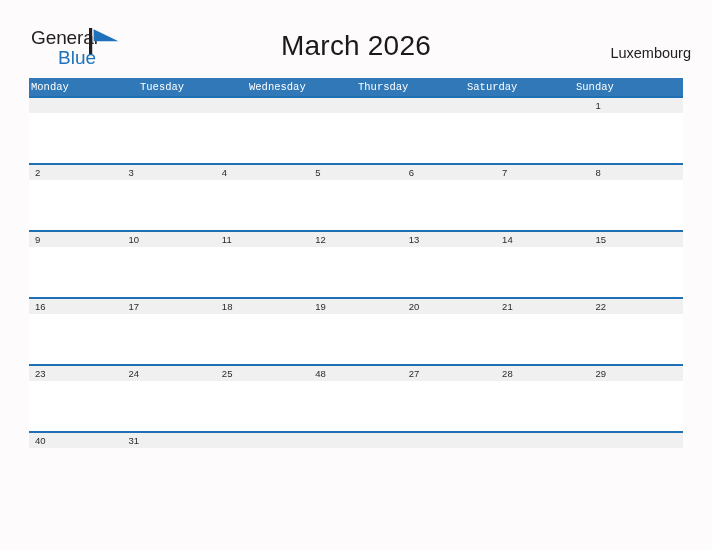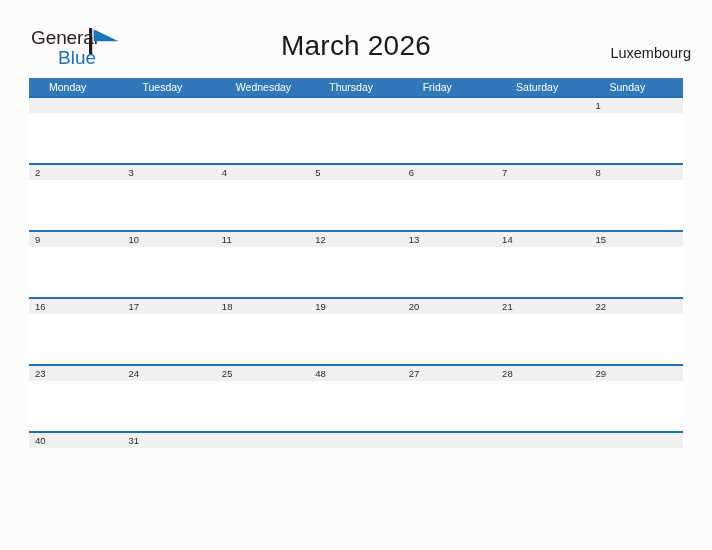--- a/index.html
+++ b/index.html
@@ -107,23 +107,23 @@
     display: flex;
     width: 100%;
     height: 18px;
     background: #3078b7;
   }
   .weekday-cell {
     flex: 1 1 0;
     color: #ffffff;
     font-size: 10.5px;
     line-height: 18px;
-    padding-left: 20px;
-    box-sizing: border-box;
-    font-family: Liberation Sans, sans-serif;
+    padding-left: 2px;
+    box-sizing: border-box;
+    font-family: Liberation Mono, monospace;
     white-space: nowrap;
     overflow: hidden;
   }
 
   .week-row {
     width: 100%;
     height: 67px;
     position: relative;
     border-top: 2px solid #1f6fb5;
     box-sizing: border-box;
@@ -183,21 +183,20 @@
 
   </div>
 
   <div class="calendar">
 
     <div class="weekday-header">
       <div class="weekday-cell">Monday</div>
       <div class="weekday-cell">Tuesday</div>
       <div class="weekday-cell">Wednesday</div>
       <div class="weekday-cell">Thursday</div>
-      <div class="weekday-cell">Friday</div>
       <div class="weekday-cell">Saturday</div>
       <div class="weekday-cell">Sunday</div>
     </div>
 
     <div class="week-row">
       <div class="day-strip">
         <div class="day-cell"></div>
         <div class="day-cell"></div>
         <div class="day-cell"></div>
         <div class="day-cell"></div>

